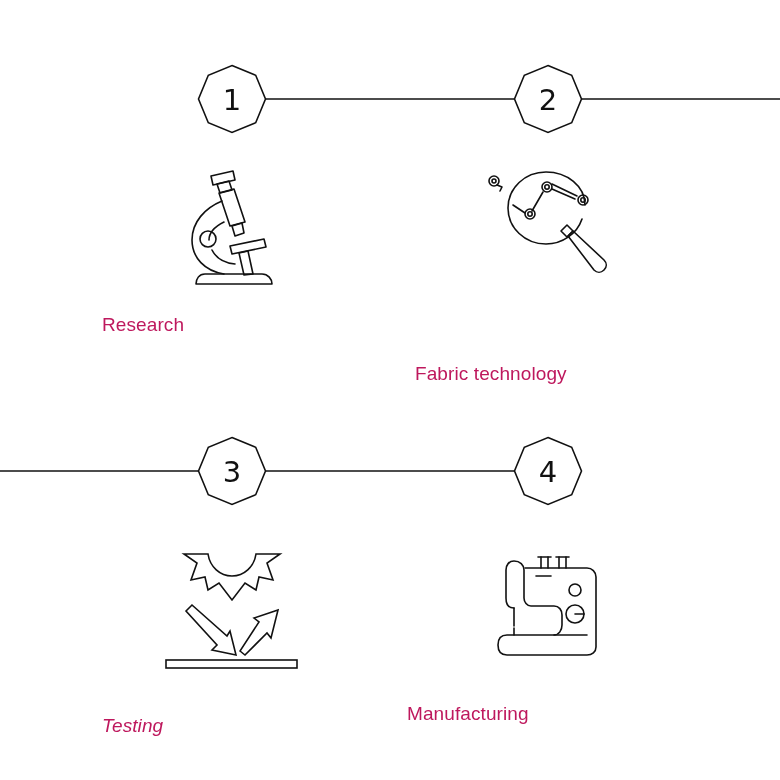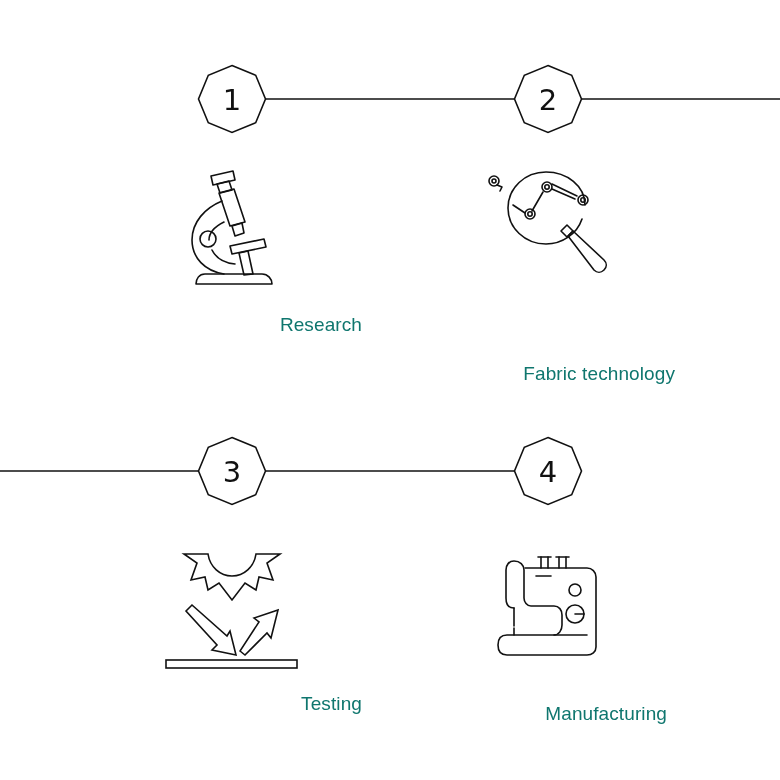--- a/index.html
+++ b/index.html
@@ -23,24 +23,24 @@
       height: 780px;
     }
     .step-number {
       font-family: "DejaVu Sans", "Liberation Sans", sans-serif;
       font-size: 29px;
       fill: #111111;
     }
     .label {
       position: absolute;
       width: 260px;
-      text-align: right;
+      text-align: left;
       font-size: 19px;
       line-height: 26px;
-      color: #0f766e;
+      color: #be185d;
       letter-spacing: 0.1px;
     }
   </style>
 </head>
 <body>
 
 <svg id="canvas" viewBox="0 0 780 780" xmlns="http://www.w3.org/2000/svg">
   <g fill="none" stroke="#111111" stroke-width="1.6" stroke-linejoin="miter">
 
     <line x1="265" y1="99" x2="515" y2="99"></line>
@@ -142,19 +142,19 @@
 </svg>
 
 <div class="label" style="left:102px; top:312px;">
   <div>Research</div>
 </div>
 
 <div class="label" style="left:415px; top:320px;margin-top:41px;">
   <div>Fabric technology</div>
 </div>
 
-<div class="label" style="left:102px; top:691px;">
+<div class="label" style="left:102px; top:713px;font-style:italic;">
   <div>Testing</div>
 </div>
 
 <div class="label" style="left:407px; top:701px;">
   <div>Manufacturing</div>
 </div>
 
 </body></html>

